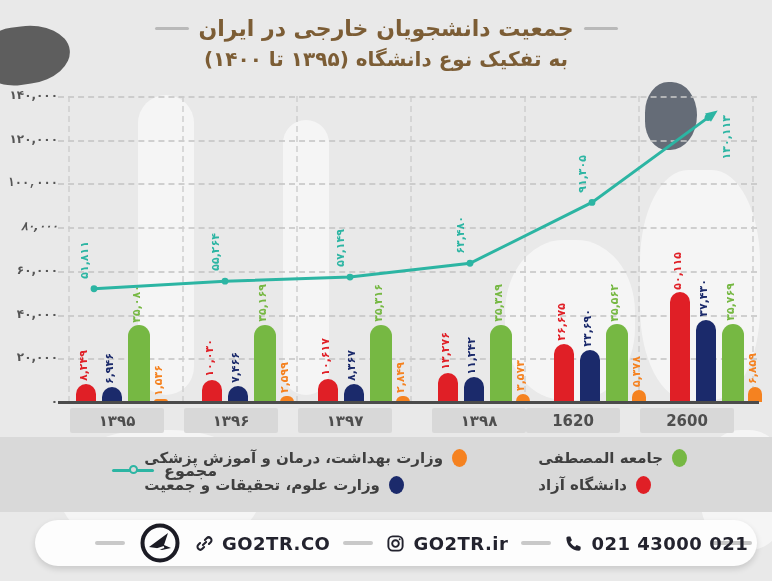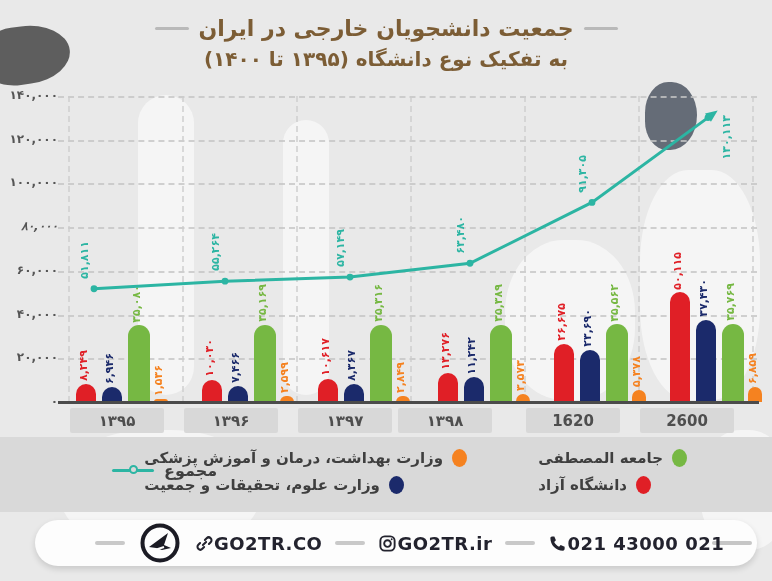--- a/index.html
+++ b/index.html
@@ -52,21 +52,21 @@
   .legend-line-marker{position:relative;width:42px;height:3px;background:#2cb5a3;border-radius:2px;}
   .legend-line-marker::after{content:"";position:absolute;left:17px;top:-4px;width:9px;height:9px;
     border:2px solid #2cb5a3;border-radius:50%;background:#d9d9d9;box-sizing:border-box;}
 
   
   .footer-bar{position:absolute;left:35px;top:520px;width:722px;height:46px;background:#fdfdfd;
     border-radius:23px;box-shadow:0 3px 6px rgba(0,0,0,.14);}
   .footer-content{position:absolute;left:95px;top:520px;height:46px;display:flex;
     align-items:center;gap:13px;}
   .fdash{width:30px;height:4px;background:#c9c9c9;border-radius:2px;}
-  .fitem{display:flex;align-items:center;gap:0;font-weight:bold;font-size:18px;
+  .fitem{display:flex;align-items:center;gap:8px;font-weight:bold;font-size:18px;
     color:#23232e;letter-spacing:.5px;font-family:"DejaVu Sans",sans-serif;}
   .edge-dash{position:absolute;height:4px;background:#c6c6c6;border-radius:2px;}
 </style>
 </head>
 <body>
 
 <div id="stage">
 
   <div class="blob dark" style="left:-18px;top:26px;width:88px;height:58px;border-radius:42% 58% 55% 45%;transform:rotate(-8deg);"></div>
   <div class="blob white" style="left:138px;top:95px;width:56px;height:300px;border-radius:28px;"></div>
@@ -85,21 +85,21 @@
     </div>
     <div class="title-line2">به تفکیک نوع دانشگاه (۱۳۹۵ تا ۱۴۰۰)</div>
   </div>
 
   <div id="plot">
       <div class="gridline-h" style="left: 58px; top: 96px; width: 699px;"></div>
       <div class="ytick" style="left: 2px; top: 88px;">۱۴۰,۰۰۰</div>
       <div class="gridline-h" style="left: 58px; top: 139.714px; width: 699px;"></div>
       <div class="ytick" style="left: 2px; top: 131.714px;">۱۲۰,۰۰۰</div>
       <div class="gridline-h" style="left: 58px; top: 183.429px; width: 699px;"></div>
-      <div class="ytick" style="left: 2px; top: 175.429px;">۱۰۰,۰۰۰</div>
+      <div class="ytick" style="left: 2px; top: 175.429px; font-family: Liberation Mono, monospace;">۱۰۰,۰۰۰</div>
       <div class="gridline-h" style="left: 58px; top: 227.143px; width: 699px;"></div>
       <div class="ytick" style="left: 2px; top: 219.143px; font-style: italic;">۸۰,۰۰۰</div>
       <div class="gridline-h" style="left: 58px; top: 270.857px; width: 699px;"></div>
       <div class="ytick" style="left: 2px; top: 262.857px;">۶۰,۰۰۰</div>
       <div class="gridline-h" style="left: 58px; top: 314.571px; width: 699px;"></div>
       <div class="ytick" style="left: 2px; top: 306.571px;">۴۰,۰۰۰</div>
       <div class="gridline-h" style="left: 58px; top: 358.286px; width: 699px;"></div>
       <div class="ytick" style="left: 2px; top: 350.286px;">۲۰,۰۰۰</div>
       <div class="ytick" style="left: 2px; top: 394px;">۰</div>
       <div class="gridline-v" style="left: 68px; top: 96px; height: 306px;"></div>
@@ -137,21 +137,21 @@
       <div class="bar-label" style="left: 394px; bottom: 188.227px; color: rgb(245, 130, 32); max-height: 70px;">۲,۸۴۹</div>
       <div class="year-box" style="left: 298px; width: 94px;">۱۳۹۷</div>
       <div class="bar" style="left: 438px; width: 20px; height: 29.0175px; bottom: 179px; background: rgb(224, 31, 38); border-radius: 10px 10px 0px 0px;"></div>
       <div class="bar-label" style="left: 439px; bottom: 211.018px; color: rgb(224, 31, 38); max-height: 70px;">۱۳,۲۷۶</div>
       <div class="bar" style="left: 464px; width: 20px; height: 24.5718px; bottom: 179px; background: rgb(27, 42, 107); border-radius: 10px 10px 0px 0px;"></div>
       <div class="bar-label" style="left: 465px; bottom: 206.572px; color: rgb(27, 42, 107); max-height: 70px;">۱۱,۲۴۲</div>
       <div class="bar" style="left: 490px; width: 22px; height: 77.3502px; bottom: 179px; background: rgb(118, 184, 67); border-radius: 11px 11px 0px 0px;"></div>
       <div class="bar-label" style="left: 492px; bottom: 259.35px; color: rgb(118, 184, 67); max-height: 70px;">۳۵,۳۸۹</div>
       <div class="bar" style="left: 516px; width: 14px; height: 7.80956px; bottom: 179px; background: rgb(245, 130, 32); border-radius: 7px 7px 0px 0px;"></div>
       <div class="bar-label" style="left: 514px; bottom: 189.81px; color: rgb(245, 130, 32); max-height: 70px;">۳,۵۷۳</div>
-      <div class="year-box" style="left: 398px; width: 94px;">۱۳۹۸</div>
+      <div class="year-box" style="left: 432px; width: 94px;">۱۳۹۸</div>
       <div class="bar" style="left: 554px; width: 20px; height: 58.3039px; bottom: 179px; background: rgb(224, 31, 38); border-radius: 10px 10px 0px 0px;"></div>
       <div class="bar-label" style="left: 555px; bottom: 240.304px; color: rgb(224, 31, 38); max-height: 70px;">۲۶,۶۷۵</div>
       <div class="bar" style="left: 580px; width: 20px; height: 51.7796px; bottom: 179px; background: rgb(27, 42, 107); border-radius: 10px 10px 0px 0px;"></div>
       <div class="bar-label" style="left: 581px; bottom: 233.78px; color: rgb(27, 42, 107); max-height: 70px;">۲۳,۶۹۰</div>
       <div class="bar" style="left: 606px; width: 22px; height: 77.7284px; bottom: 179px; background: rgb(118, 184, 67); border-radius: 11px 11px 0px 0px;"></div>
       <div class="bar-label" style="left: 608px; bottom: 259.728px; color: rgb(118, 184, 67); max-height: 70px;">۳۵,۵۶۲</div>
       <div class="bar" style="left: 632px; width: 14px; height: 11.7548px; bottom: 179px; background: rgb(245, 130, 32); border-radius: 7px 7px 0px 0px;"></div>
       <div class="bar-label" style="left: 630px; bottom: 193.755px; color: rgb(245, 130, 32); max-height: 70px;">۵,۳۷۸</div>
       <div class="year-box" style="left: 526px; width: 94px;">1620</div>
       <div class="bar" style="left: 670px; width: 20px; height: 109.537px; bottom: 179px; background: rgb(224, 31, 38); border-radius: 10px 10px 0px 0px;"></div>

